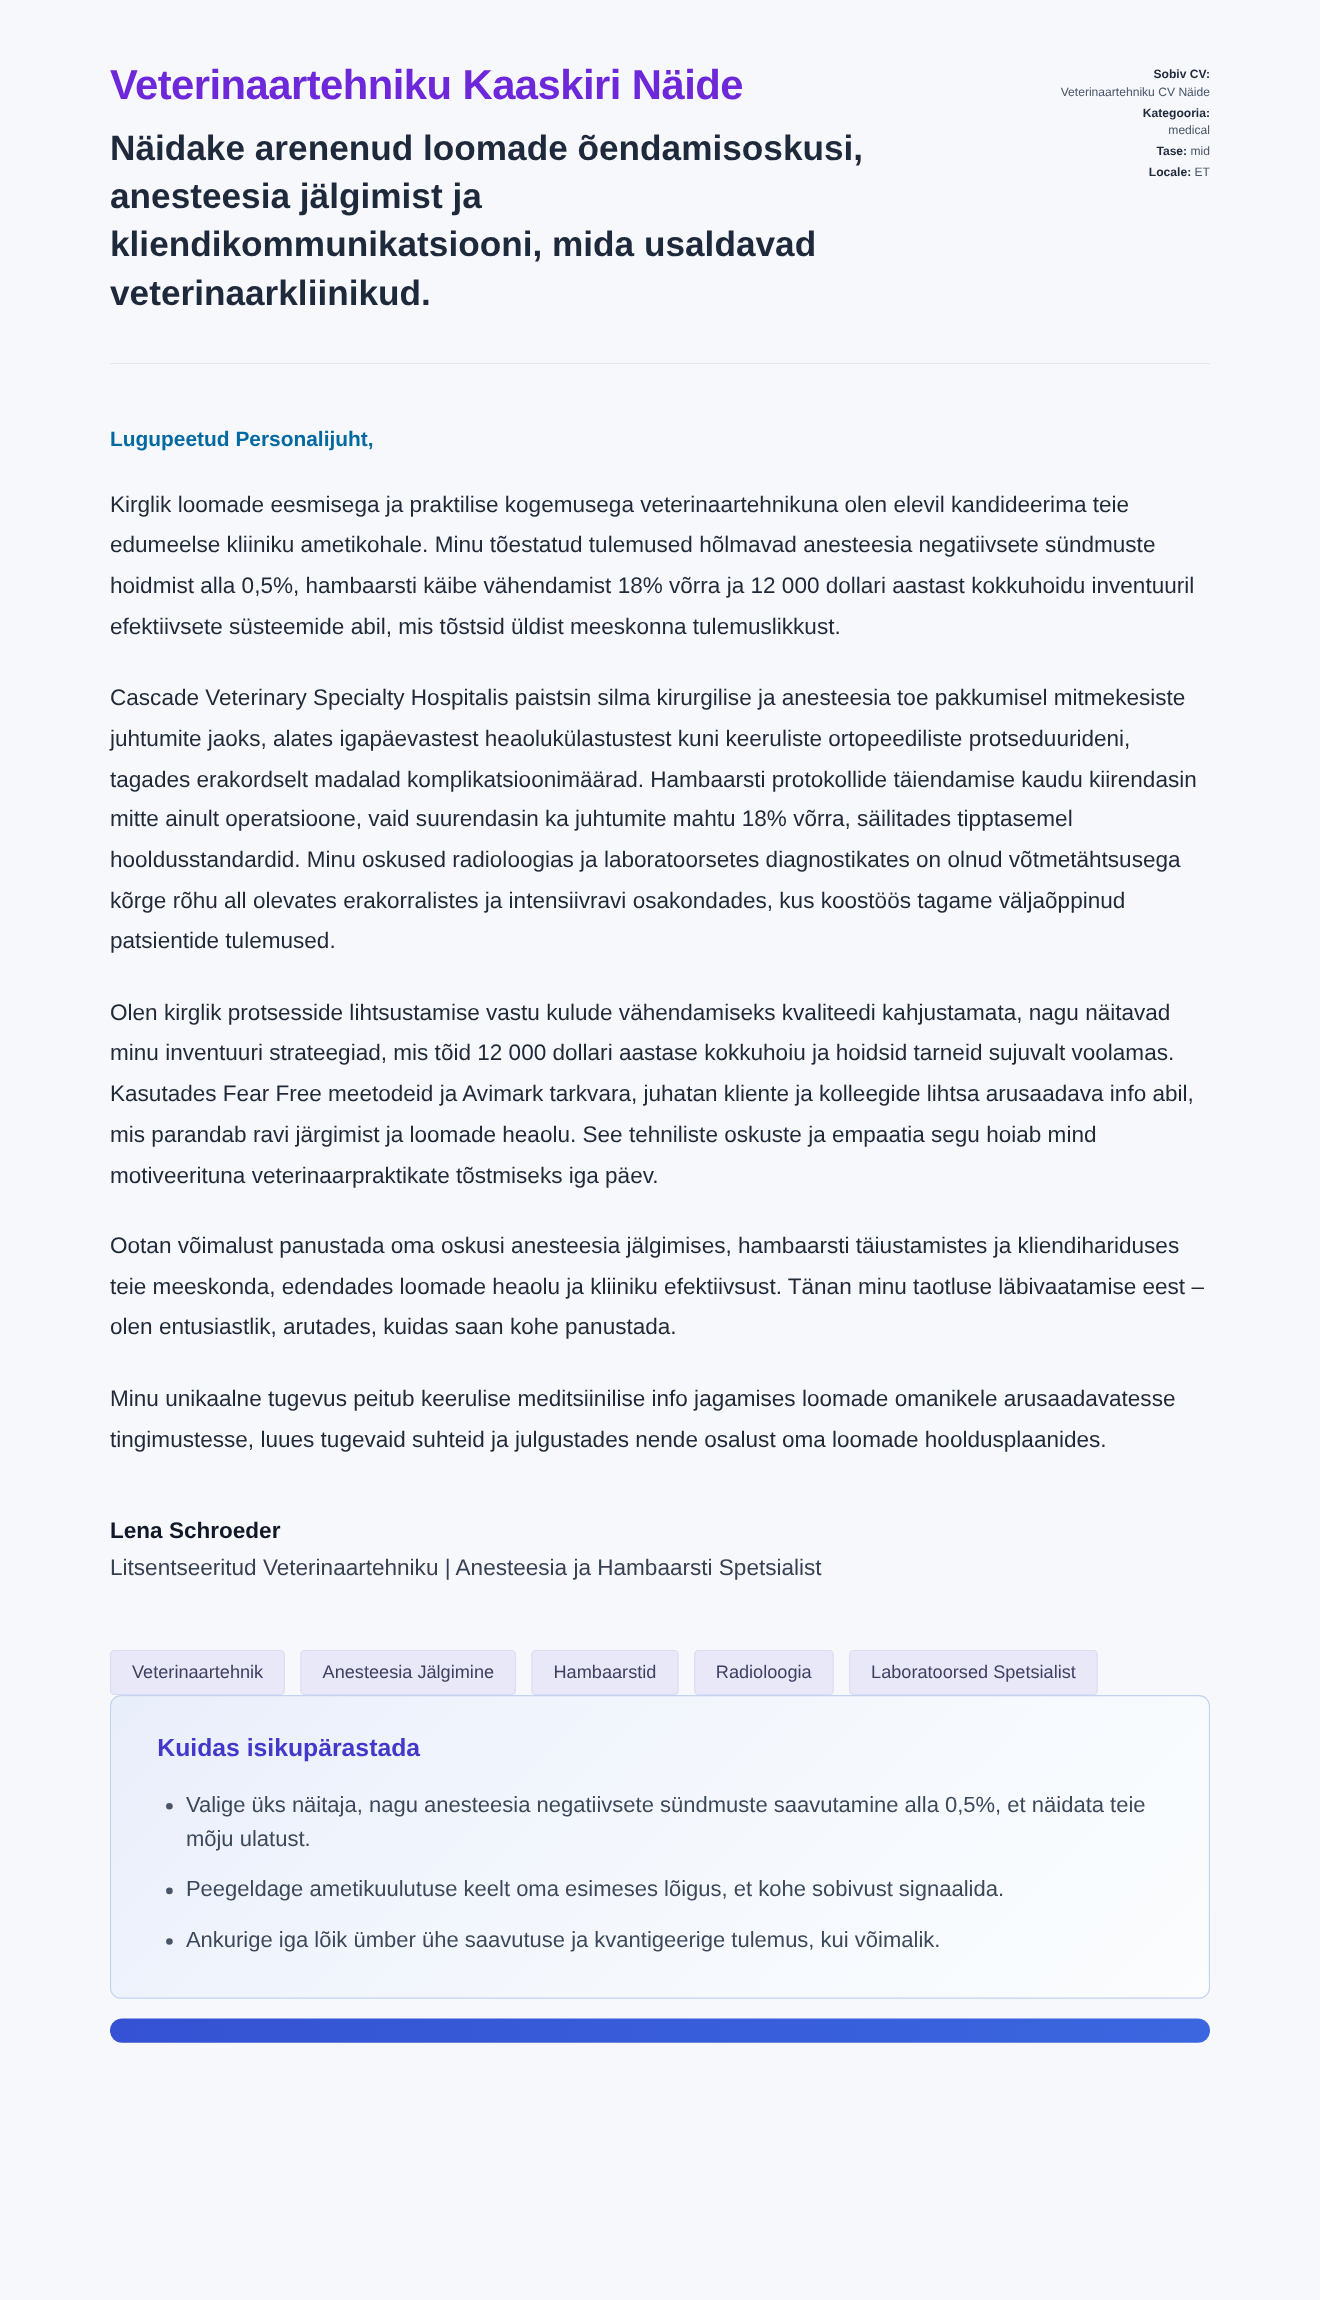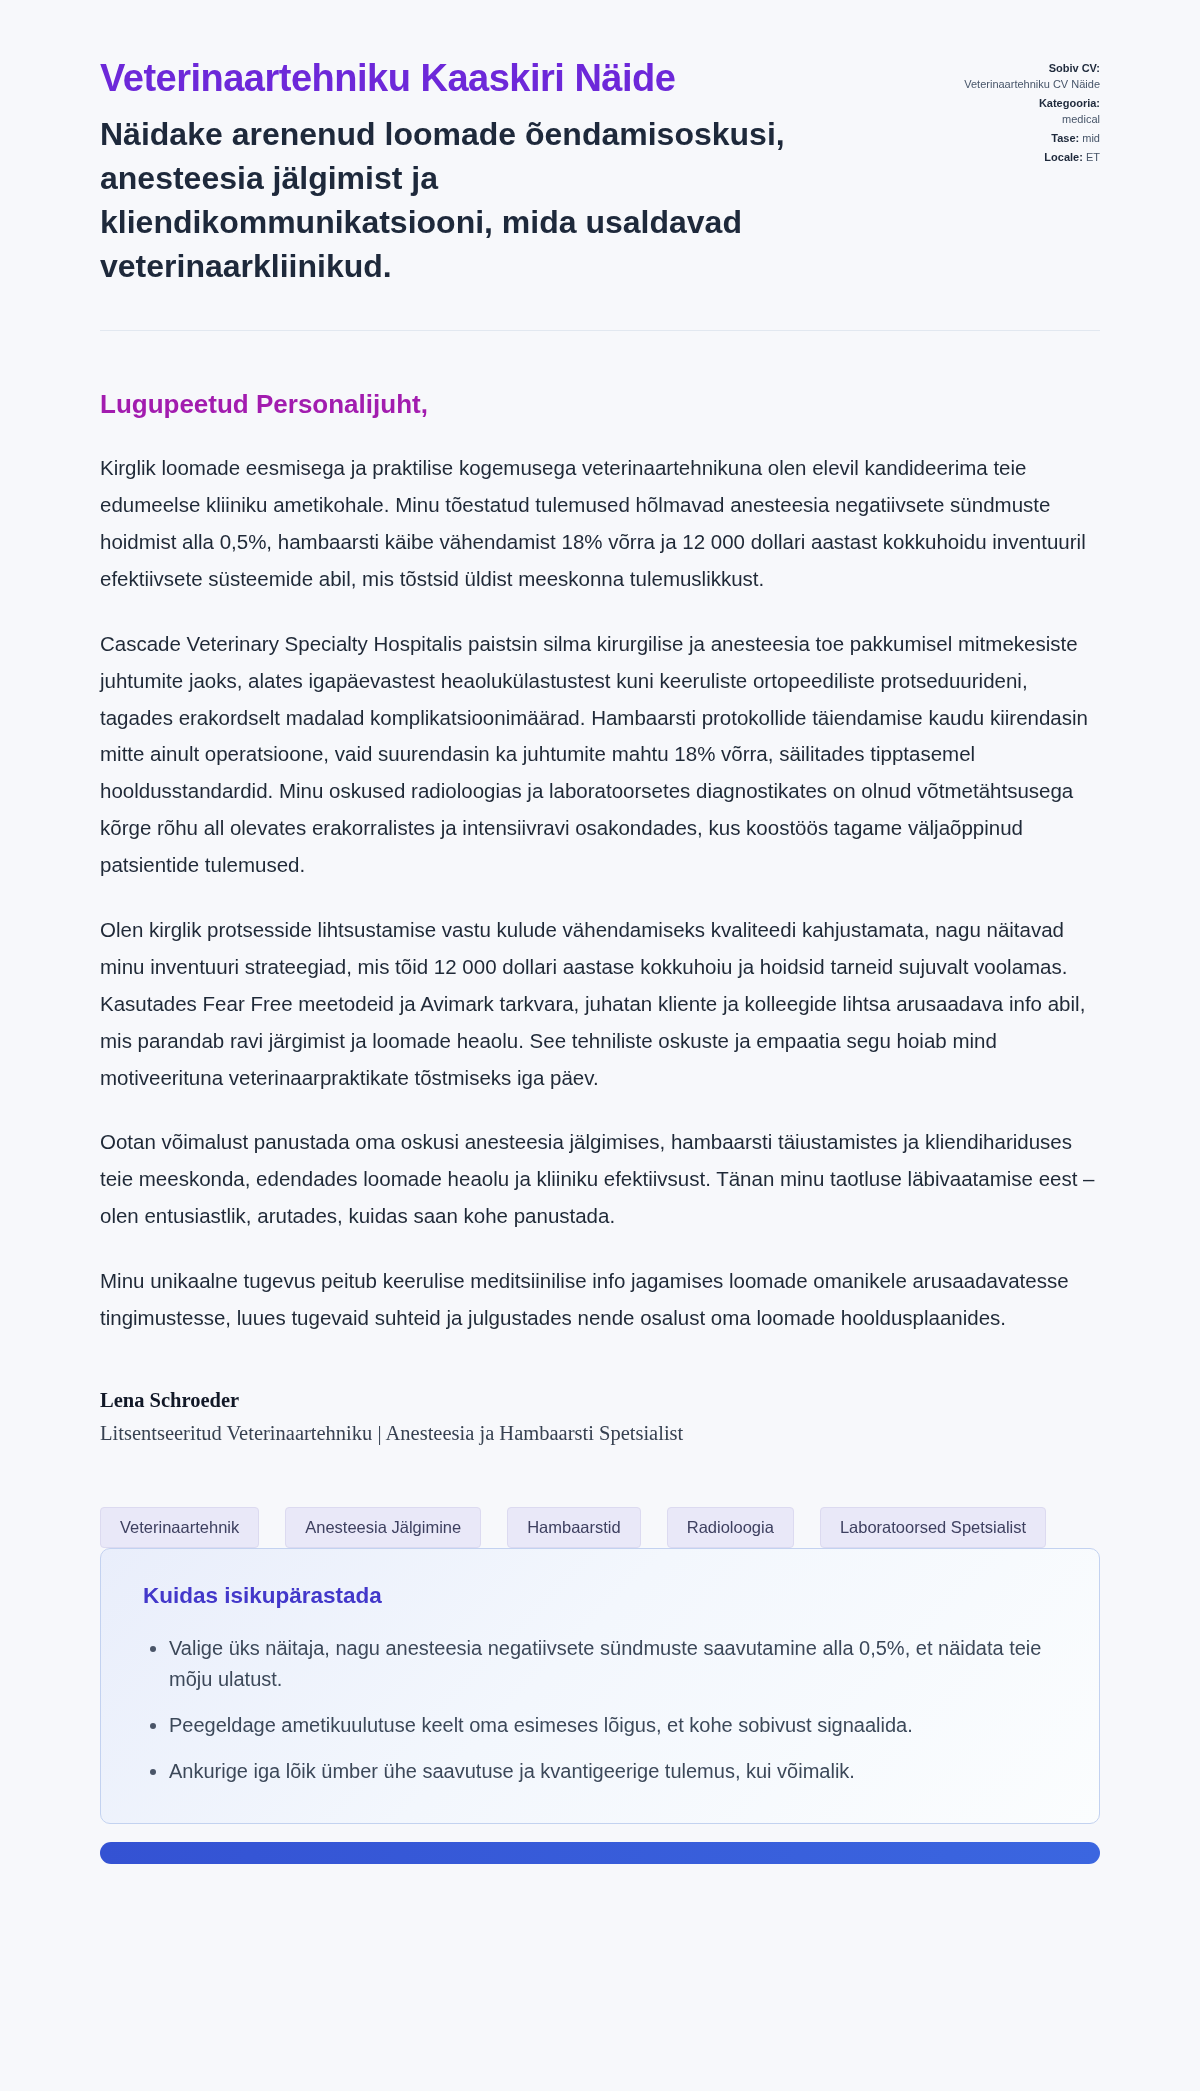--- a/index.html
+++ b/index.html
@@ -52,30 +52,30 @@
     border: none;
     border-top: 1px solid #e2e8f0;
     margin: 42px 0 0;
   }
 
   
   .letter { padding-top: 58px; font-size: 20.5px; color: #1f2937; }
   .greeting {
     margin: 0 0 30px;
     font-weight: 700;
-    color: #a21caf;
-    font-size: 26px;
+    color: #0369a1;
+    font-size: 19px;
   }
   .para { margin: 0 0 28px; line-height: 1.8; }
-  .signature { margin-top: 52px; font-family: Liberation Serif, serif; }
+  .signature { margin-top: 52px; }
   .sig-name { font-weight: 700; color: #111827; margin: 0; }
   .sig-title { margin: 10px 0 0; color: #374151; }
 
   
-  .tags { display: flex; flex-wrap: wrap; gap: 26px; margin-top: 62px; }
+  .tags { display: flex; flex-wrap: wrap; gap: 14px; margin-top: 62px; }
   .tag {
     background: #e9e8f8;
     border: 1px solid #dcdaf0;
     color: #3e4060;
     font-size: 16.5px;
     padding: 10px 19px;
     border-radius: 4px;
     cursor: pointer;
     white-space: nowrap;
   }

